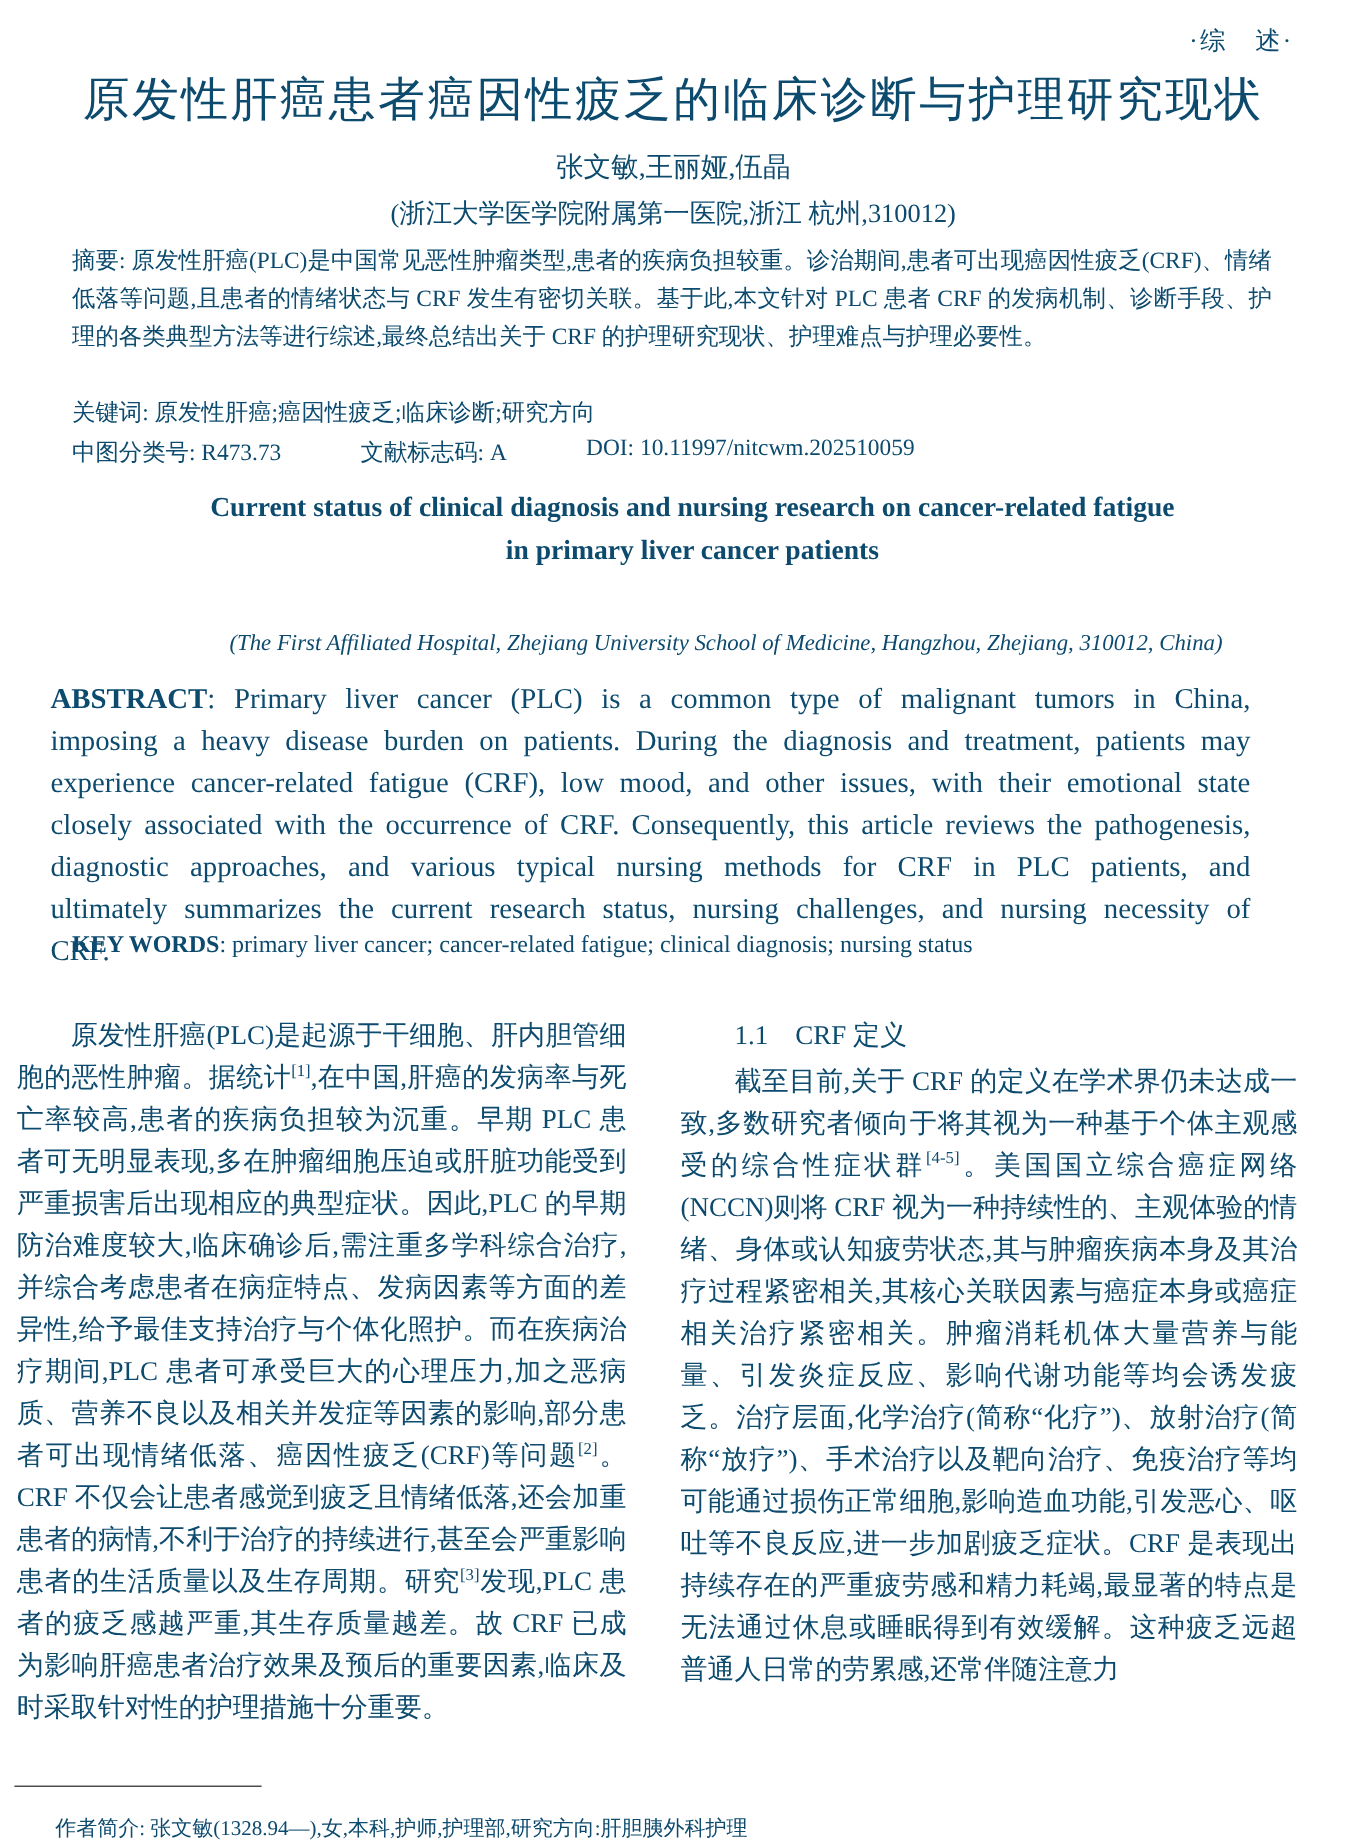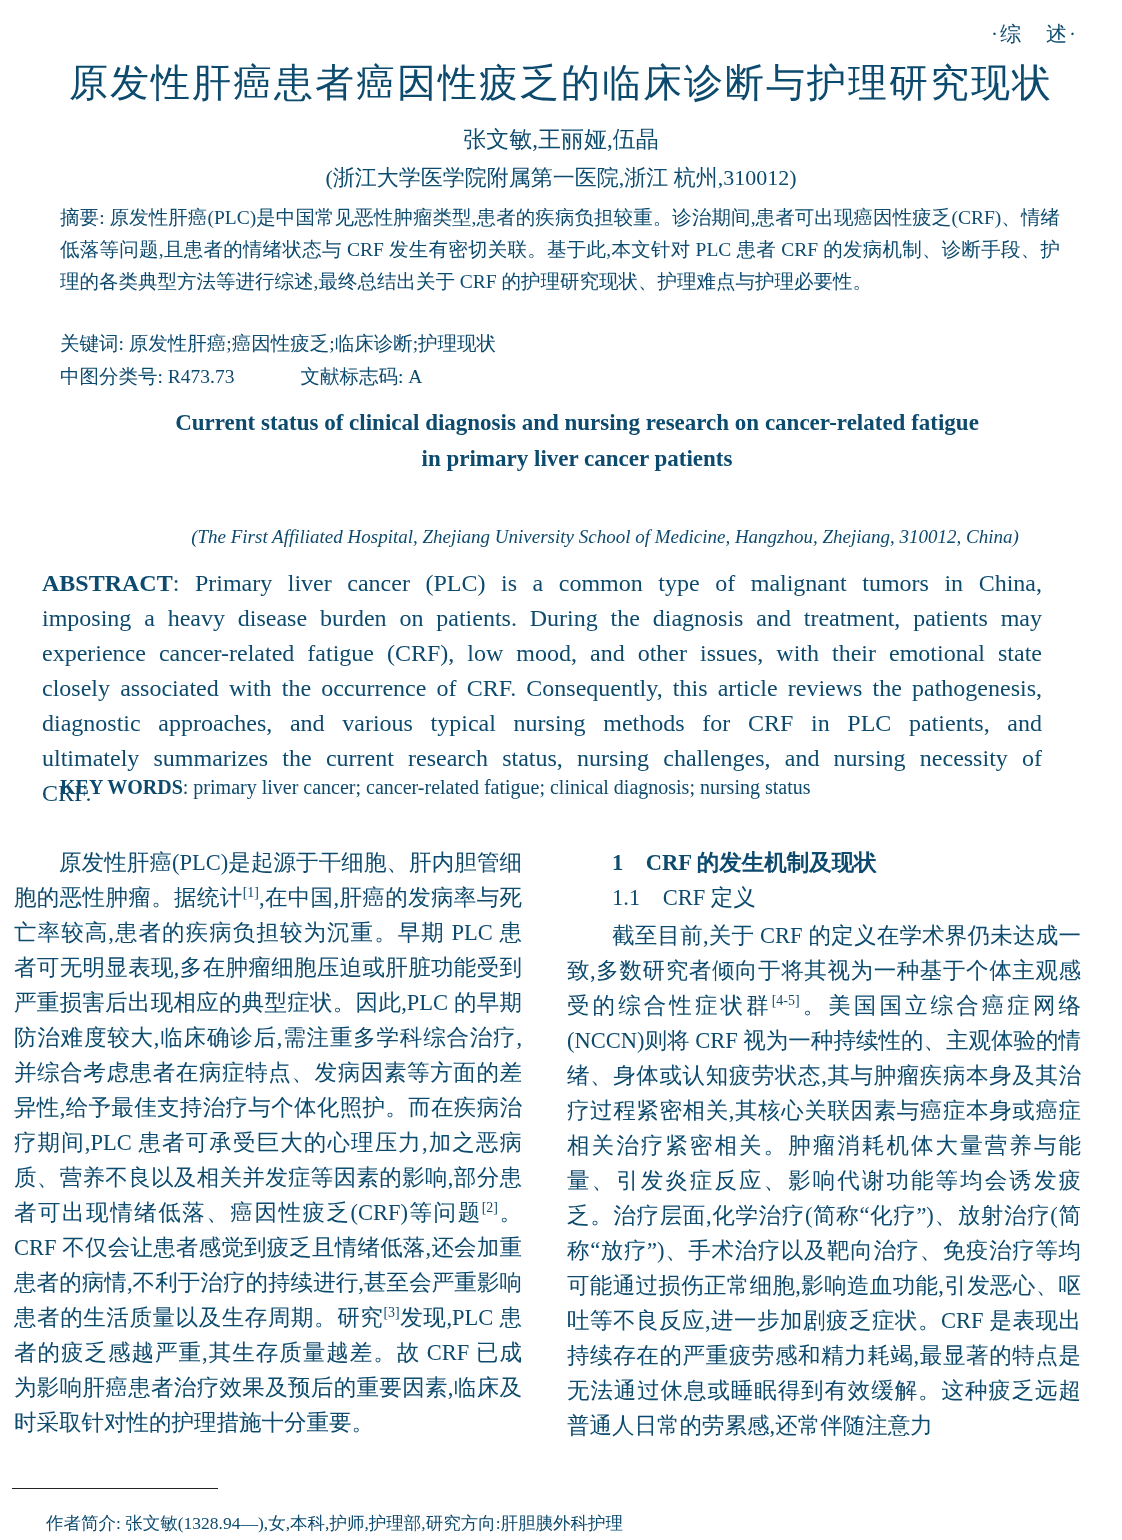--- a/index.html
+++ b/index.html
@@ -96,41 +96,41 @@
 <div class="page">
 
   <div class="header-mark">·综　述·</div>
 
   <h1 class="title-cn">原发性肝癌患者癌因性疲乏的临床诊断与护理研究现状</h1>
   <div class="authors-cn">张文敏,王丽娅,伍晶</div>
   <div class="affil-cn">(浙江大学医学院附属第一医院,浙江 杭州,310012)</div>
 
   <p class="abstract-cn"><span>摘要: </span><span>原发性肝癌(PLC)是中国常见恶性肿瘤类型,患者的疾病负担较重。诊治期间,患者可出现癌因性疲乏(CRF)、情绪低落等问题,且患者的情绪状态与 CRF 发生有密切关联。基于此,本文针对 PLC 患者 CRF 的发病机制、诊断手段、护理的各类典型方法等进行综述,最终总结出关于 CRF 的护理研究现状、护理难点与护理必要性。</span></p>
 
-  <p class="keywords-cn"><span>关键词: </span><span>原发性肝癌;癌因性疲乏;临床诊断;护理现状</span></p>
+  <p class="keywords-cn"><span>关键词: </span><span>原发性肝癌;癌因性疲乏;临床诊断;研究方向</span></p>
 
   <div class="clc-row">
     <span><span>中图分类号: </span><span>R473.73</span></span>
     <span><span>文献标志码: </span><span>A</span></span>
+    <span><span>DOI: </span><span>10.11997/nitcwm.202510059</span></span>
   </div>
 
   <h2 class="title-en"><span>Current status of clinical diagnosis and nursing research on cancer-related fatigue</span><br><span>in primary liver cancer patients</span></h2>
 
   <div class="affil-en">(The First Affiliated Hospital, Zhejiang University School of Medicine, Hangzhou, Zhejiang, 310012, China)</div>
 
   <p class="abstract-en"><span class="bold">ABSTRACT</span><span>: Primary liver cancer (PLC) is a common type of malignant tumors in China, imposing a heavy disease burden on patients. During the diagnosis and treatment, patients may experience cancer-related fatigue (CRF), low mood, and other issues, with their emotional state closely associated with the occurrence of CRF. Consequently, this article reviews the pathogenesis, diagnostic approaches, and various typical nursing methods for CRF in PLC patients, and ultimately summarizes the current research status, nursing challenges, and nursing necessity of CRF.</span></p>
 
   <p class="keywords-en"><span class="bold">KEY WORDS</span><span>: primary liver cancer; cancer-related fatigue; clinical diagnosis; nursing status</span></p>
 
   <div class="col col-left">
     <p><span>原发性肝癌(PLC)是起源于干细胞、肝内胆管细胞的恶性肿瘤。据统计</span><span class="sup">[1]</span><span>,在中国,肝癌的发病率与死亡率较高,患者的疾病负担较为沉重。早期 PLC 患者可无明显表现,多在肿瘤细胞压迫或肝脏功能受到严重损害后出现相应的典型症状。因此,PLC 的早期防治难度较大,临床确诊后,需注重多学科综合治疗,并综合考虑患者在病症特点、发病因素等方面的差异性,给予最佳支持治疗与个体化照护。而在疾病治疗期间,PLC 患者可承受巨大的心理压力,加之恶病质、营养不良以及相关并发症等因素的影响,部分患者可出现情绪低落、癌因性疲乏(CRF)等问题</span><span class="sup">[2]</span><span>。CRF 不仅会让患者感觉到疲乏且情绪低落,还会加重患者的病情,不利于治疗的持续进行,甚至会严重影响患者的生活质量以及生存周期。研究</span><span class="sup">[3]</span><span>发现,PLC 患者的疲乏感越严重,其生存质量越差。故 CRF 已成为影响肝癌患者治疗效果及预后的重要因素,临床及时采取针对性的护理措施十分重要。</span></p>
   </div>
 
   <div class="col col-right">
-    <p class="sec-h1">1　CRF 的发生机制及现状</p>
     <p class="sec-h11">1.1　CRF 定义</p>
     <p class="body-par"><span>截至目前,关于 CRF 的定义在学术界仍未达成一致,多数研究者倾向于将其视为一种基于个体主观感受的综合性症状群</span><span class="sup">[4-5]</span><span>。美国国立综合癌症网络(NCCN)则将 CRF 视为一种持续性的、主观体验的情绪、身体或认知疲劳状态,其与肿瘤疾病本身及其治疗过程紧密相关,其核心关联因素与癌症本身或癌症相关治疗紧密相关。肿瘤消耗机体大量营养与能量、引发炎症反应、影响代谢功能等均会诱发疲乏。治疗层面,化学治疗(简称“化疗”)、放射治疗(简称“放疗”)、手术治疗以及靶向治疗、免疫治疗等均可能通过损伤正常细胞,影响造血功能,引发恶心、呕吐等不良反应,进一步加剧疲乏症状。CRF 是表现出持续存在的严重疲劳感和精力耗竭,最显著的特点是无法通过休息或睡眠得到有效缓解。这种疲乏远超普通人日常的劳累感,还常伴随注意力</span></p>
   </div>
 
   <hr class="footnote-rule">
   <p class="footnote">作者简介: 张文敏(1328.94—),女,本科,护师,护理部,研究方向:肝胆胰外科护理</p>
 
 </div>
 
 </body></html>

